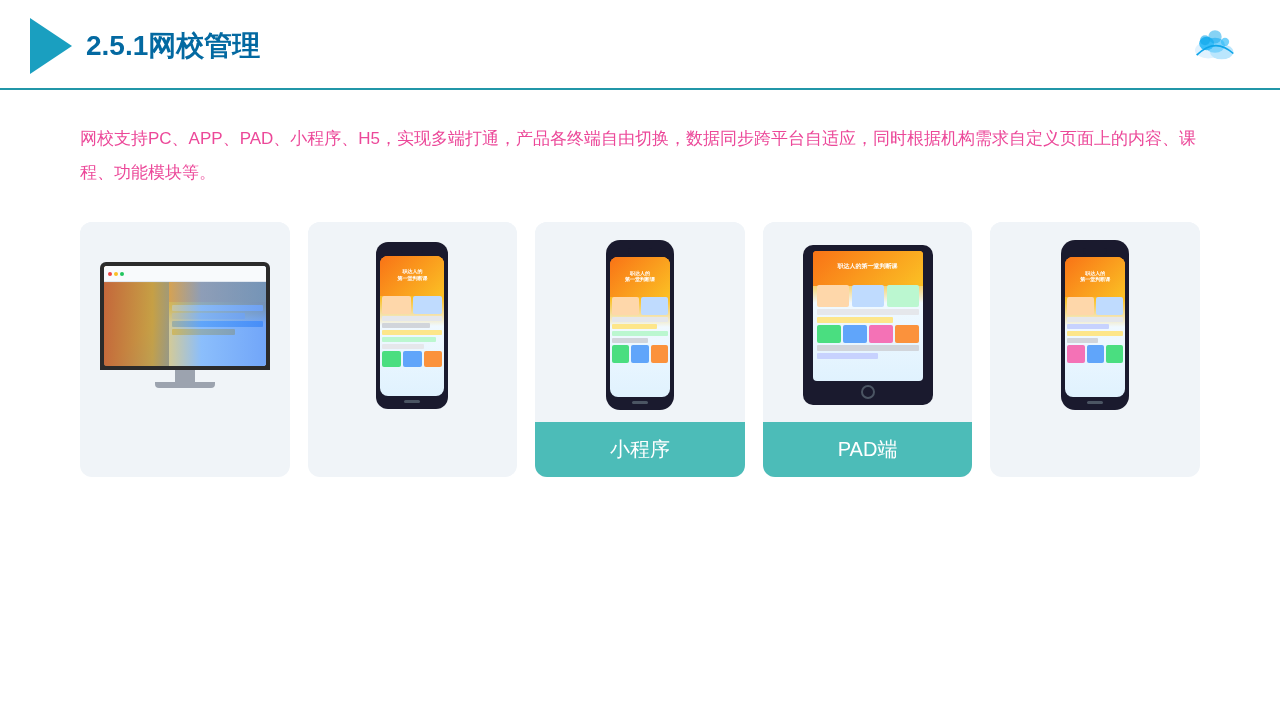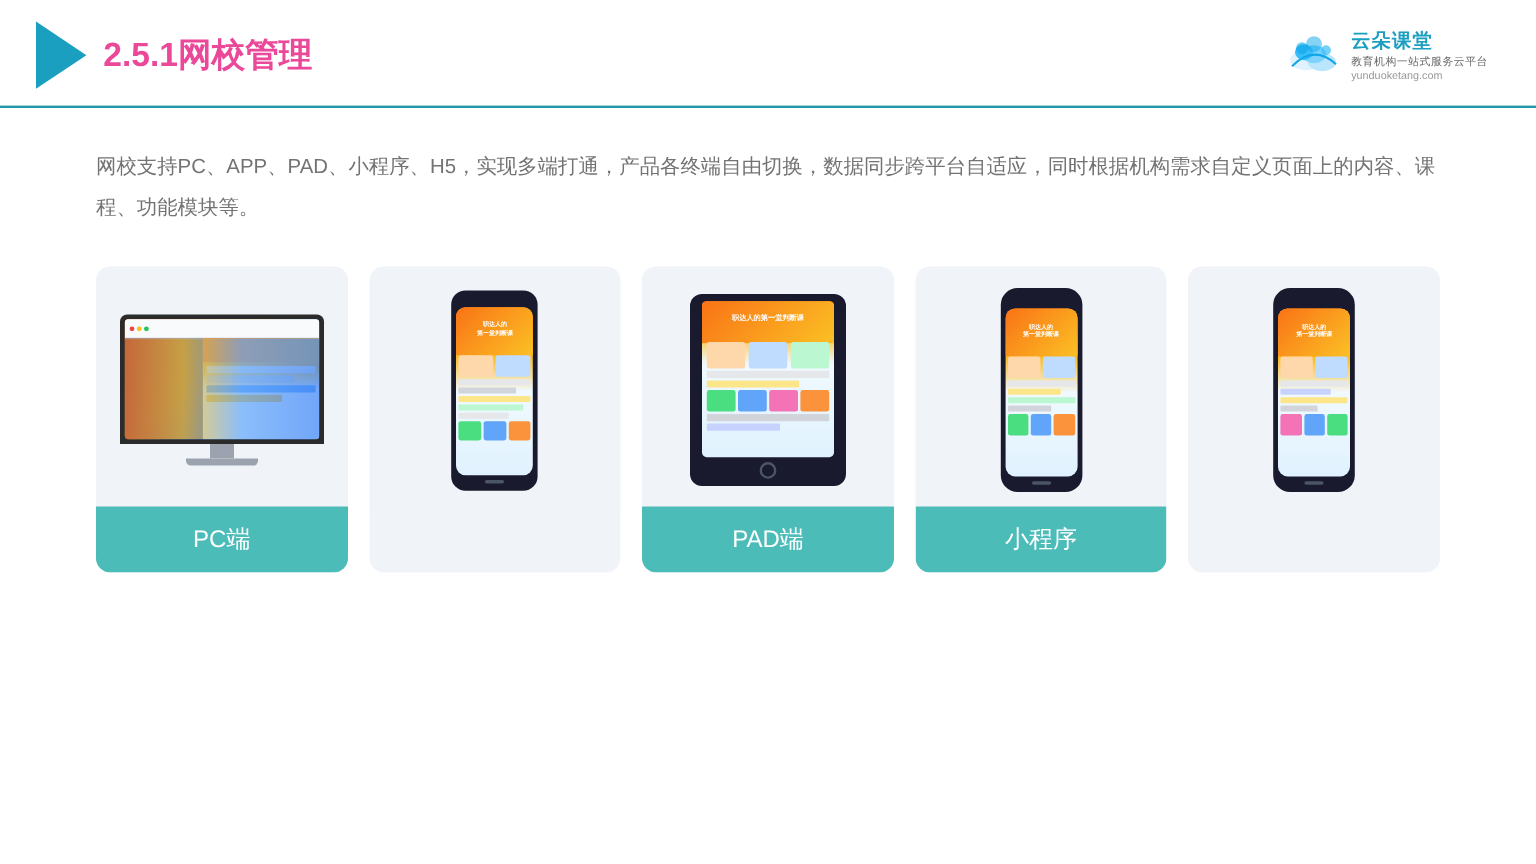--- a/index.html
+++ b/index.html
@@ -31,21 +31,21 @@
       width: 0;
       height: 0;
       border-top: 28px solid transparent;
       border-bottom: 28px solid transparent;
       border-left: 42px solid #1a9fc0;
     }
 
     .page-title {
       font-size: 28px;
       font-weight: bold;
-      color: #ec4899;
+      color: #0369a1;
     }
 
     .header-right {
       display: flex;
       align-items: center;
       gap: 8px;
     }
 
     .cloud-logo {
       display: flex;
@@ -82,21 +82,21 @@
       color: #999;
     }
 
     
     .content {
       padding: 32px 80px 20px 80px;
     }
 
     .description {
       font-size: 17px;
-      color: #737373;
+      color: #ec4899;
       line-height: 2;
       margin-bottom: 32px;
     }
 
     
     .cards-container {
       display: flex;
       gap: 18px;
       justify-content: center;
       margin-top: 20px;
@@ -264,25 +264,20 @@
       <svg class="cloud-icon-svg" viewBox="0 0 60 42" fill="none" xmlns="http://www.w3.org/2000/svg">
         <ellipse cx="22" cy="26" rx="16" ry="10" fill="#e0f2fe"></ellipse>
         <ellipse cx="38" cy="28" rx="14" ry="9" fill="#bae6fd"></ellipse>
         <ellipse cx="30" cy="20" rx="12" ry="9" fill="#7dd3fc"></ellipse>
         <ellipse cx="20" cy="18" rx="9" ry="8" fill="#38bdf8"></ellipse>
         <path d="M8 32 Q30 10 52 30" stroke="#0ea5e9" stroke-width="2" fill="none"></path>
         <circle cx="18" cy="14" r="6" fill="#0ea5e9" opacity="0.6"></circle>
         <circle cx="30" cy="10" r="8" fill="#0ea5e9" opacity="0.5"></circle>
         <circle cx="42" cy="16" r="5" fill="#38bdf8" opacity="0.7"></circle>
       </svg>
-      <div class="logo-text-block">
-        <span class="logo-main-text">云朵课堂</span>
-        <span class="logo-sub-text">教育机构一站式服务云平台</span>
-        <span class="logo-url">yunduoketang.com</span>
-      </div>
     </div>
   </div>
 </div>
 
 <div class="content">
   <p class="description">网校支持PC、APP、PAD、小程序、H5，实现多端打通，产品各终端自由切换，数据同步跨平台自适应，同时根据机构需求自定义页面上的内容、课程、功能模块等。</p>
 
   <div class="cards-container">
 
     <div class="card">
@@ -306,21 +301,20 @@
                     <div style="height:6px;background:#fbbf24;border-radius:1px;width:70%;"></div>
                   </div>
                 </div>
               </div>
             </div>
           </div>
           <div class="monitor-neck"></div>
           <div class="monitor-base"></div>
         </div>
       </div>
-      <div class="card-label">PC端</div>
     </div>
 
     <div class="card">
       <div class="card-image-area">
         <div class="phone">
           <div class="phone-notch"></div>
           <div class="phone-screen">
             <div style="position:absolute;top:0;left:0;right:0;height:38px;background:linear-gradient(135deg,#f97316,#fbbf24);display:flex;align-items:center;justify-content:center;">
               <span style="font-size:5px;color:white;font-weight:bold;text-align:center;line-height:1.3;">职达人的<br>第一堂判断课</span>
             </div>
@@ -341,20 +335,50 @@
               </div>
             </div>
           </div>
           <div class="phone-home"></div>
         </div>
       </div>
     </div>
 
     <div class="card">
       <div class="card-image-area">
+        <div class="phone phone-small" style="width:68px;background:#1a1a2e;border-radius:14px;padding:8px 4px 6px;">
+          <div style="width:24px;height:6px;background:#1a1a2e;border-radius:3px;margin:0 auto 3px;position:relative;z-index:2;"></div>
+          <div class="phone-screen" style="border-radius:8px;height:140px;">
+            <div style="position:absolute;top:0;left:0;right:0;height:38px;background:linear-gradient(135deg,#f97316,#fbbf24);display:flex;align-items:center;justify-content:center;">
+              <span style="font-size:5px;color:white;font-weight:bold;text-align:center;line-height:1.3;">职达人的<br>第一堂判断课</span>
+            </div>
+            <div style="position:absolute;top:40px;left:2px;right:2px;bottom:2px;display:flex;flex-direction:column;gap:2px;">
+              <div style="display:flex;gap:2px;height:18px;">
+                <div style="flex:1;background:#fed7aa;border-radius:2px;"></div>
+                <div style="flex:1;background:#bfdbfe;border-radius:2px;"></div>
+              </div>
+              <div style="height:5px;background:#e5e7eb;border-radius:1px;"></div>
+              <div style="height:5px;background:#fde68a;border-radius:1px;width:80%;"></div>
+              <div style="height:5px;background:#bbf7d0;border-radius:1px;"></div>
+              <div style="height:5px;background:#d1d5db;border-radius:1px;width:65%;"></div>
+              <div style="display:flex;gap:2px;height:18px;">
+                <div style="flex:1;background:#4ade80;border-radius:2px;"></div>
+                <div style="flex:1;background:#60a5fa;border-radius:2px;"></div>
+                <div style="flex:1;background:#fb923c;border-radius:2px;"></div>
+              </div>
+            </div>
+          </div>
+          <div style="width:16px;height:3px;background:#4b5563;margin:4px auto 0;border-radius:2px;"></div>
+        </div>
+      </div>
+      <div class="card-label">小程序</div>
+    </div>
+
+    <div class="card">
+      <div class="card-image-area">
         <div class="tablet">
           <div class="tablet-screen">
             <div style="position:absolute;top:0;left:0;right:0;height:32px;background:linear-gradient(135deg,#f97316,#fbbf24);display:flex;align-items:center;justify-content:center;">
               <span style="font-size:6px;color:white;font-weight:bold;text-align:center;line-height:1.3;">职达人的第一堂判断课</span>
             </div>
             <div style="position:absolute;top:34px;left:4px;right:4px;bottom:4px;display:flex;flex-direction:column;gap:2px;">
               <div style="display:flex;gap:3px;height:22px;">
                 <div style="flex:1;background:#fed7aa;border-radius:2px;"></div>
                 <div style="flex:1;background:#bfdbfe;border-radius:2px;"></div>
                 <div style="flex:1;background:#bbf7d0;border-radius:2px;"></div>
@@ -384,59 +408,29 @@
           <div class="phone-screen" style="border-radius:8px;height:140px;">
             <div style="position:absolute;top:0;left:0;right:0;height:38px;background:linear-gradient(135deg,#f97316,#fbbf24);display:flex;align-items:center;justify-content:center;">
               <span style="font-size:5px;color:white;font-weight:bold;text-align:center;line-height:1.3;">职达人的<br>第一堂判断课</span>
             </div>
             <div style="position:absolute;top:40px;left:2px;right:2px;bottom:2px;display:flex;flex-direction:column;gap:2px;">
               <div style="display:flex;gap:2px;height:18px;">
                 <div style="flex:1;background:#fed7aa;border-radius:2px;"></div>
                 <div style="flex:1;background:#bfdbfe;border-radius:2px;"></div>
               </div>
               <div style="height:5px;background:#e5e7eb;border-radius:1px;"></div>
-              <div style="height:5px;background:#fde68a;border-radius:1px;width:80%;"></div>
-              <div style="height:5px;background:#bbf7d0;border-radius:1px;"></div>
-              <div style="height:5px;background:#d1d5db;border-radius:1px;width:65%;"></div>
-              <div style="display:flex;gap:2px;height:18px;">
+              <div style="height:5px;background:#c7d2fe;border-radius:1px;width:75%;"></div>
+              <div style="height:5px;background:#fde68a;border-radius:1px;"></div>
+              <div style="height:5px;background:#d1d5db;border-radius:1px;width:55%;"></div>
+              <div style="display:flex;gap:2px;height:18px;">
+                <div style="flex:1;background:#f472b6;border-radius:2px;"></div>
+                <div style="flex:1;background:#60a5fa;border-radius:2px;"></div>
                 <div style="flex:1;background:#4ade80;border-radius:2px;"></div>
-                <div style="flex:1;background:#60a5fa;border-radius:2px;"></div>
-                <div style="flex:1;background:#fb923c;border-radius:2px;"></div>
               </div>
             </div>
           </div>
           <div style="width:16px;height:3px;background:#4b5563;margin:4px auto 0;border-radius:2px;"></div>
         </div>
       </div>
-      <div class="card-label">小程序</div>
-    </div>
-
-    <div class="card">
-      <div class="card-image-area">
-        <div class="phone phone-small" style="width:68px;background:#1a1a2e;border-radius:14px;padding:8px 4px 6px;">
-          <div style="width:24px;height:6px;background:#1a1a2e;border-radius:3px;margin:0 auto 3px;position:relative;z-index:2;"></div>
-          <div class="phone-screen" style="border-radius:8px;height:140px;">
-            <div style="position:absolute;top:0;left:0;right:0;height:38px;background:linear-gradient(135deg,#f97316,#fbbf24);display:flex;align-items:center;justify-content:center;">
-              <span style="font-size:5px;color:white;font-weight:bold;text-align:center;line-height:1.3;">职达人的<br>第一堂判断课</span>
-            </div>
-            <div style="position:absolute;top:40px;left:2px;right:2px;bottom:2px;display:flex;flex-direction:column;gap:2px;">
-              <div style="display:flex;gap:2px;height:18px;">
-                <div style="flex:1;background:#fed7aa;border-radius:2px;"></div>
-                <div style="flex:1;background:#bfdbfe;border-radius:2px;"></div>
-              </div>
-              <div style="height:5px;background:#e5e7eb;border-radius:1px;"></div>
-              <div style="height:5px;background:#c7d2fe;border-radius:1px;width:75%;"></div>
-              <div style="height:5px;background:#fde68a;border-radius:1px;"></div>
-              <div style="height:5px;background:#d1d5db;border-radius:1px;width:55%;"></div>
-              <div style="display:flex;gap:2px;height:18px;">
-                <div style="flex:1;background:#f472b6;border-radius:2px;"></div>
-                <div style="flex:1;background:#60a5fa;border-radius:2px;"></div>
-                <div style="flex:1;background:#4ade80;border-radius:2px;"></div>
-              </div>
-            </div>
-          </div>
-          <div style="width:16px;height:3px;background:#4b5563;margin:4px auto 0;border-radius:2px;"></div>
-        </div>
-      </div>
     </div>
 
   </div>
 </div>
 
 </body></html>

